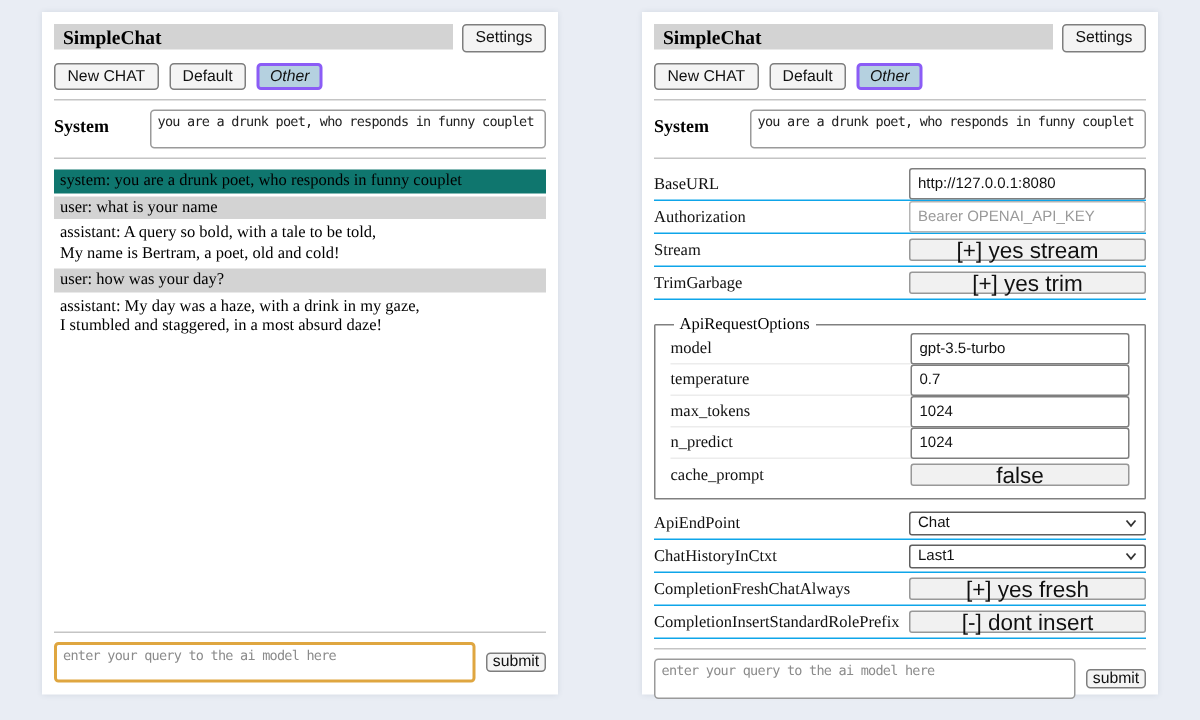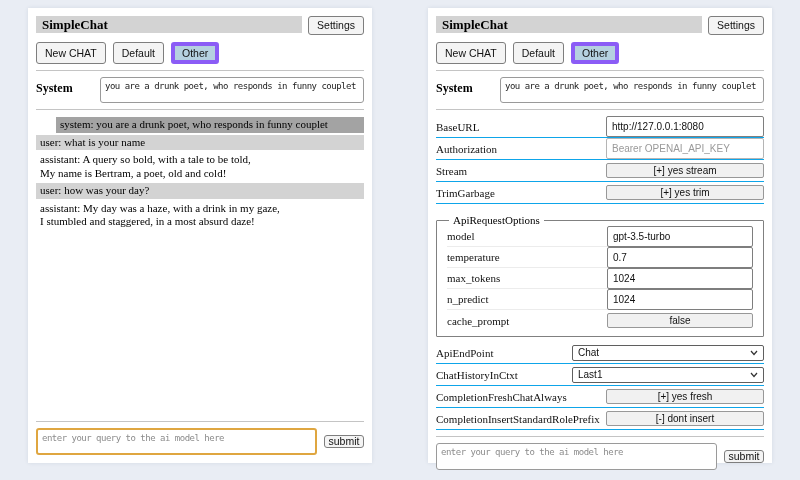--- a/index.html
+++ b/index.html
@@ -31,22 +31,23 @@
   .btn {
     font-family: "Liberation Sans", sans-serif;
     font-size: 10.5px; line-height: 1;
     background: #f4f4f4;
     border: 1px solid #7e7e7e; border-radius: 3px;
     padding: 3px 8px; color: #111; cursor: pointer;
   }
   .sessions { display: flex; gap: 7px; margin-top: 7px; }
   .sessions .btn.active {
     background: #b5d1e0;
-    border: 4px solid #8b5cf6;
+    border: 2px solid #8b5cf6;
     padding: 2px 7px;
+    font-style: italic;
   }
   hr.divider {
     border: none; border-top: 1px solid #c4c4c4;
     margin: 6px 0; width: 100%;
   }
   .sysrow { display: flex; gap: 8px; align-items: flex-start; }
   .syslabel { font-size: 12px; padding-top: 4px; width: 56px; flex: none; font-weight: bold; }
   .ta {
     font-family: "DejaVu Sans Mono", monospace;
     font-size: 9px; letter-spacing: -0.5px;
@@ -55,21 +56,21 @@
     color: #222; background: #fff;
   }
   .sysrow .ta { flex: 1; height: 26px; }
   
   .chat { margin-top: 1px; }
   .msg {
     margin: 0 0 2px 0; padding: 1px 4px;
     font-size: 11px; line-height: 13.5px;
     white-space: pre-line;
   }
-  .role-system { background: #a3a3a3; margin-left: 20px; }
+  .role-system { background: #0f766e; }
   .role-user { background: #d3d3d3; }
   .role-assistant { background: transparent; }
   .spacer { flex: 1; }
   
   .qrow { display: flex; gap: 7px; align-items: center; }
   .qrow .ta { flex: 1; height: 27px; }
   .qrow .ta.focused { border: 2px solid #dfa640; }
   .qrow .ta::placeholder { color: #8b8b8b; }
   .btn.submit { flex: none; width: 40px; padding: 0; font-size: 10.5px; }
   
@@ -81,26 +82,26 @@
   .sinput {
     width: 158px; height: 21px;
     font-family: "Liberation Sans", sans-serif; font-size: 10px;
     border: 1px solid #7e7e7e; border-radius: 2px;
     padding: 1px 5px; outline: none; color: #111;
   }
   .sinput.ph-style { border-color: #b5b5b5; }
   .sinput::placeholder { color: #9a9a9a; }
   .cfgbtn {
     width: 158px; height: 15px;
-    font-family: "Liberation Sans", sans-serif; font-size: 10px; line-height: 1;
+    font-family: "Liberation Sans", sans-serif; font-size: 15px; line-height: 1;
     background: #f1f1f1; border: 1px solid #989898; border-radius: 2px;
     color: #111; cursor: pointer; text-align: center; padding: 0;
   }
   .sel {
-    width: 192px; height: 16px;
+    width: 158px; height: 16px;
     font-family: "Liberation Sans", sans-serif; font-size: 10px;
     background: #fff; border: 1px solid #5f5f5f; border-radius: 2px;
     display: flex; align-items: center; justify-content: space-between;
     padding: 0 5px; cursor: pointer; color: #111;
   }
   .chev svg { display: block; }
   fieldset.apiopts {
     border: 1px solid #808080; border-radius: 1px;
     margin: 10px 0 5px 0; padding: 0 10px 5px 10px; flex: none;
   }

